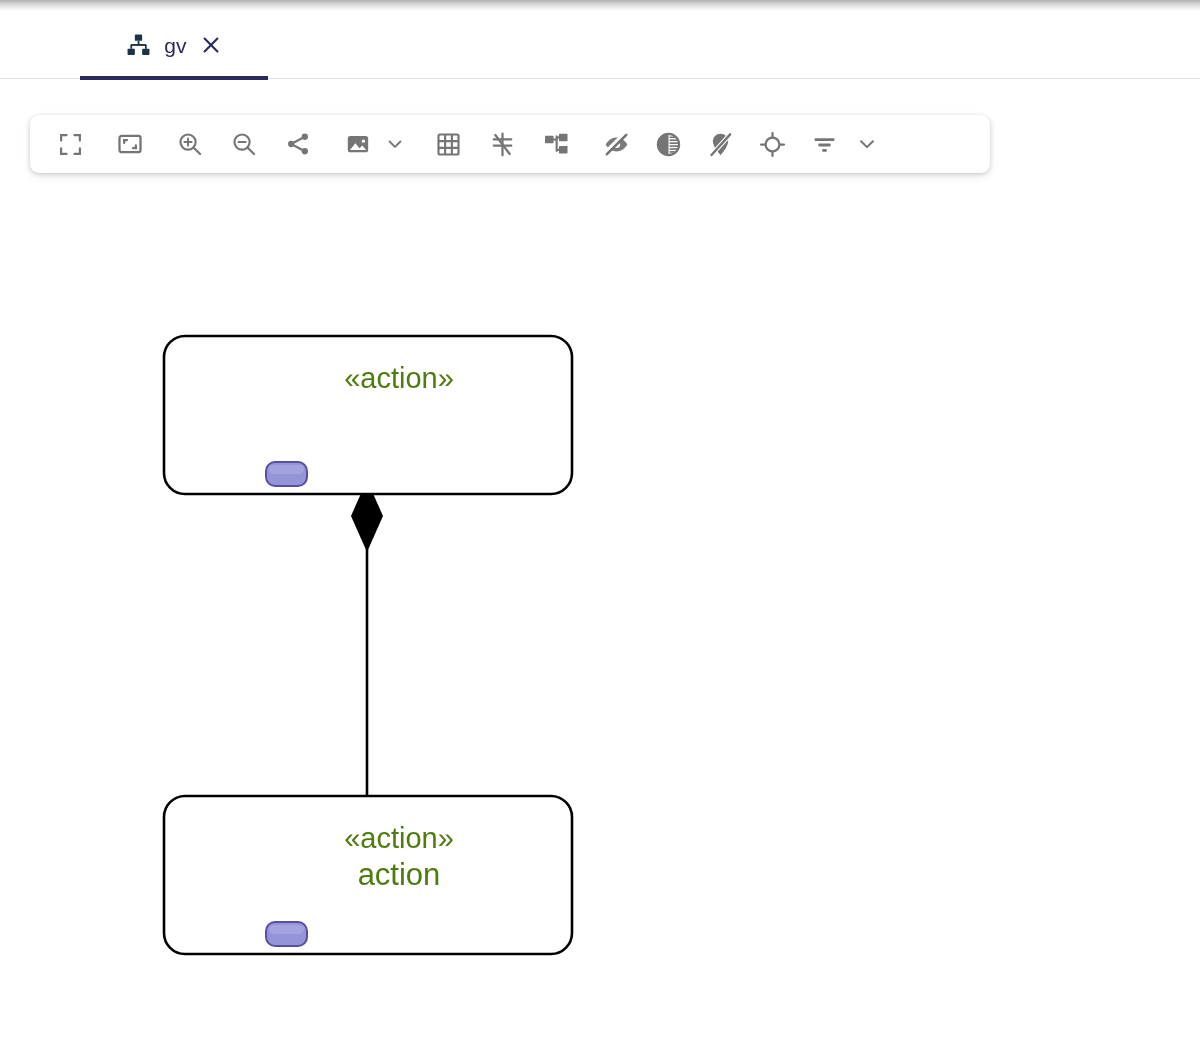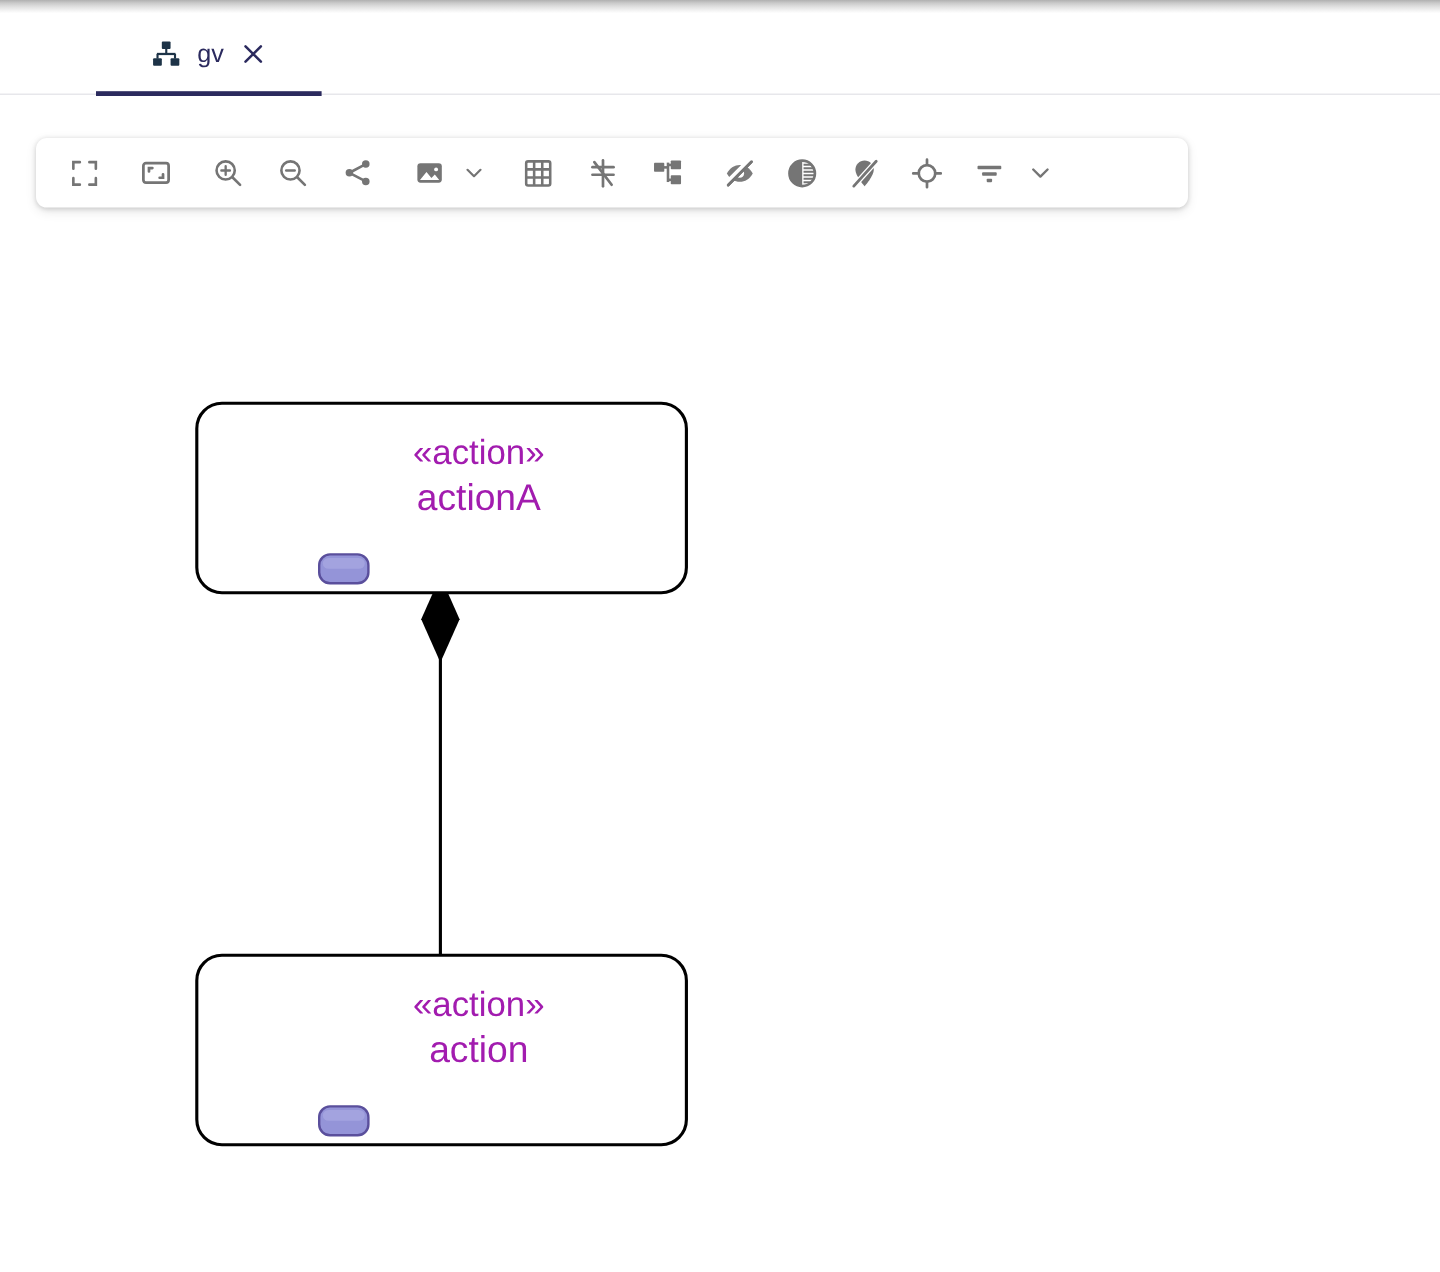--- a/index.html
+++ b/index.html
@@ -135,21 +135,21 @@
     position: absolute;
     left: 0; top: 0;
     width: 1200px;
     height: 980px;
   }
 
   
   .node-text {
     position: absolute;
     text-align: center;
-    color: #a21caf;
+    color: #4d7c0f;
     line-height: 1.05;
     pointer-events: none;
     white-space: nowrap;
   }
   .node-stereo { font-size: 29px; }
   .node-name   { font-size: 31px; }
 </style>
 </head>
 <body>
 
@@ -202,21 +202,20 @@
       <g>
         <rect x="164" y="716" width="408" height="158" rx="21" ry="21" fill="#ffffff" stroke="#000000" stroke-width="2.6"></rect>
         <g>
           <rect x="266" y="842" width="41" height="24" rx="9" ry="9" fill="#9494d8" stroke="#5a4f9c" stroke-width="2"></rect>
           <rect x="269" y="845" width="35" height="9" rx="5" ry="5" fill="#a8a8e2" opacity="0.75"></rect>
         </g>
       </g>
     </svg>
 
     <div class="node-text node-stereo" style="left:299px; top:283px; width:200px;">«action»</div>
-    <div class="node-text node-name" style="left:299px; top:319px; width:200px;">actionA</div>
 
     <div class="node-text node-stereo" style="left:299px; top:743px; width:200px;">«action»</div>
     <div class="node-text node-name" style="left:299px; top:779px; width:200px;">action</div>
   </div>
 
   <div class="toolbar">
 
     <div class="tb-btn">
       <svg viewBox="0 0 24 24" width="25" height="25" fill="none" stroke="#757575" stroke-width="2.1" stroke-linecap="round">
         <path d="M3 8.2 V3 H8.2"></path>

